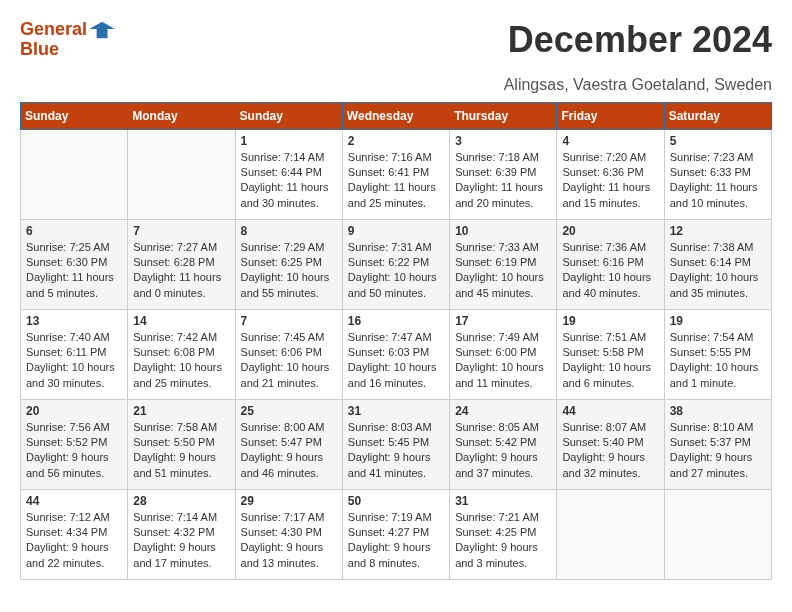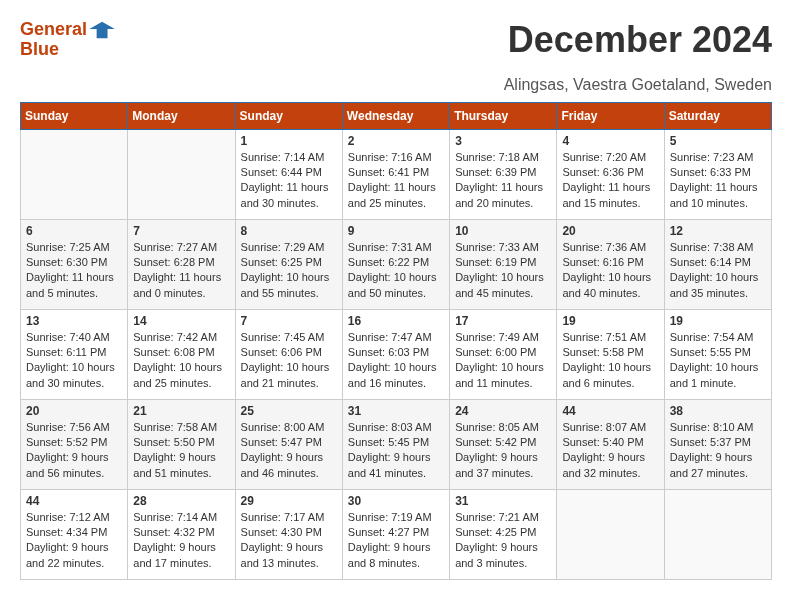--- a/index.html
+++ b/index.html
@@ -247,21 +247,21 @@
         </td>
         <td>
           <span class="day-number">28</span>
           <span class="day-detail">Sunrise: 7:14 AM<br>Sunset: 4:32 PM<br>Daylight: 9 hours and 17 minutes.</span>
         </td>
         <td>
           <span class="day-number">29</span>
           <span class="day-detail">Sunrise: 7:17 AM<br>Sunset: 4:30 PM<br>Daylight: 9 hours and 13 minutes.</span>
         </td>
         <td>
-          <span class="day-number">30</span>
+          <span class="day-number">50</span>
           <span class="day-detail">Sunrise: 7:19 AM<br>Sunset: 4:27 PM<br>Daylight: 9 hours and 8 minutes.</span>
         </td>
         <td>
           <span class="day-number">31</span>
           <span class="day-detail">Sunrise: 7:21 AM<br>Sunset: 4:25 PM<br>Daylight: 9 hours and 3 minutes.</span>
         </td>
         <td class="empty"></td>
         <td class="empty"></td>
       </tr>
     </tbody>

